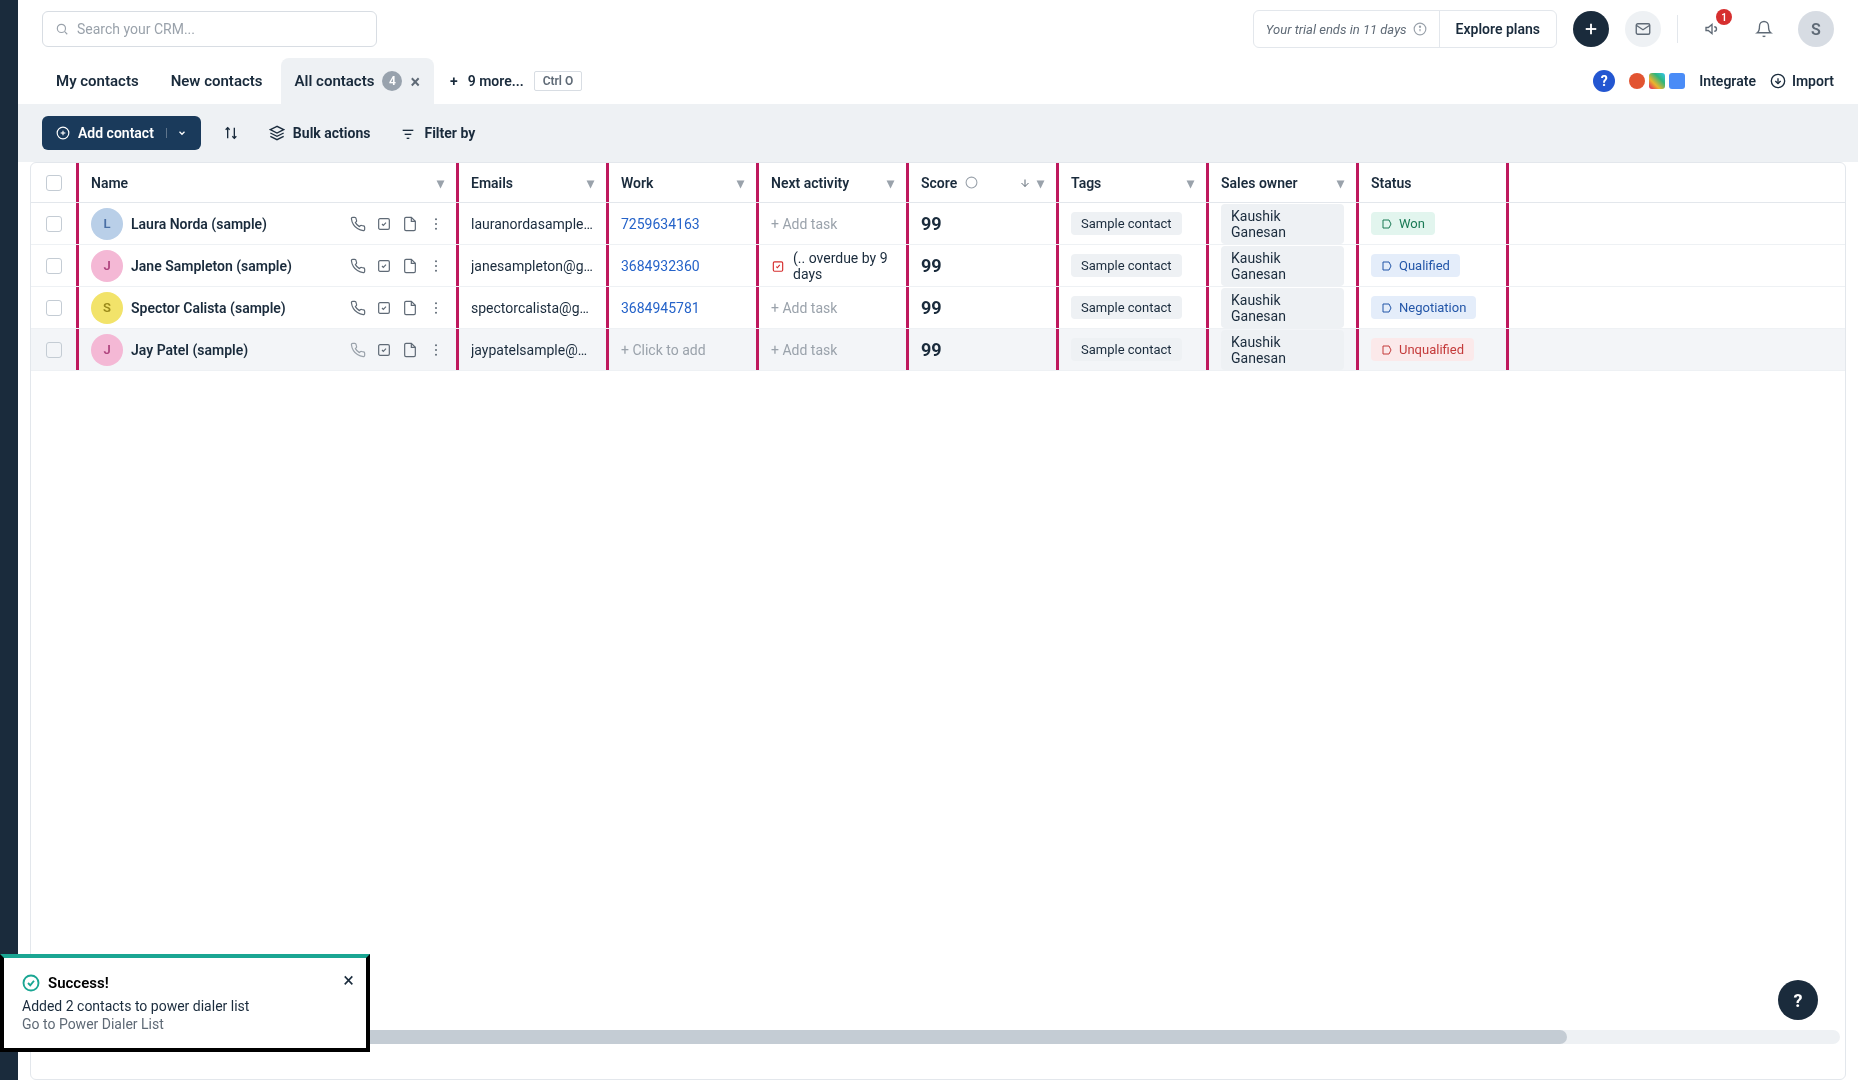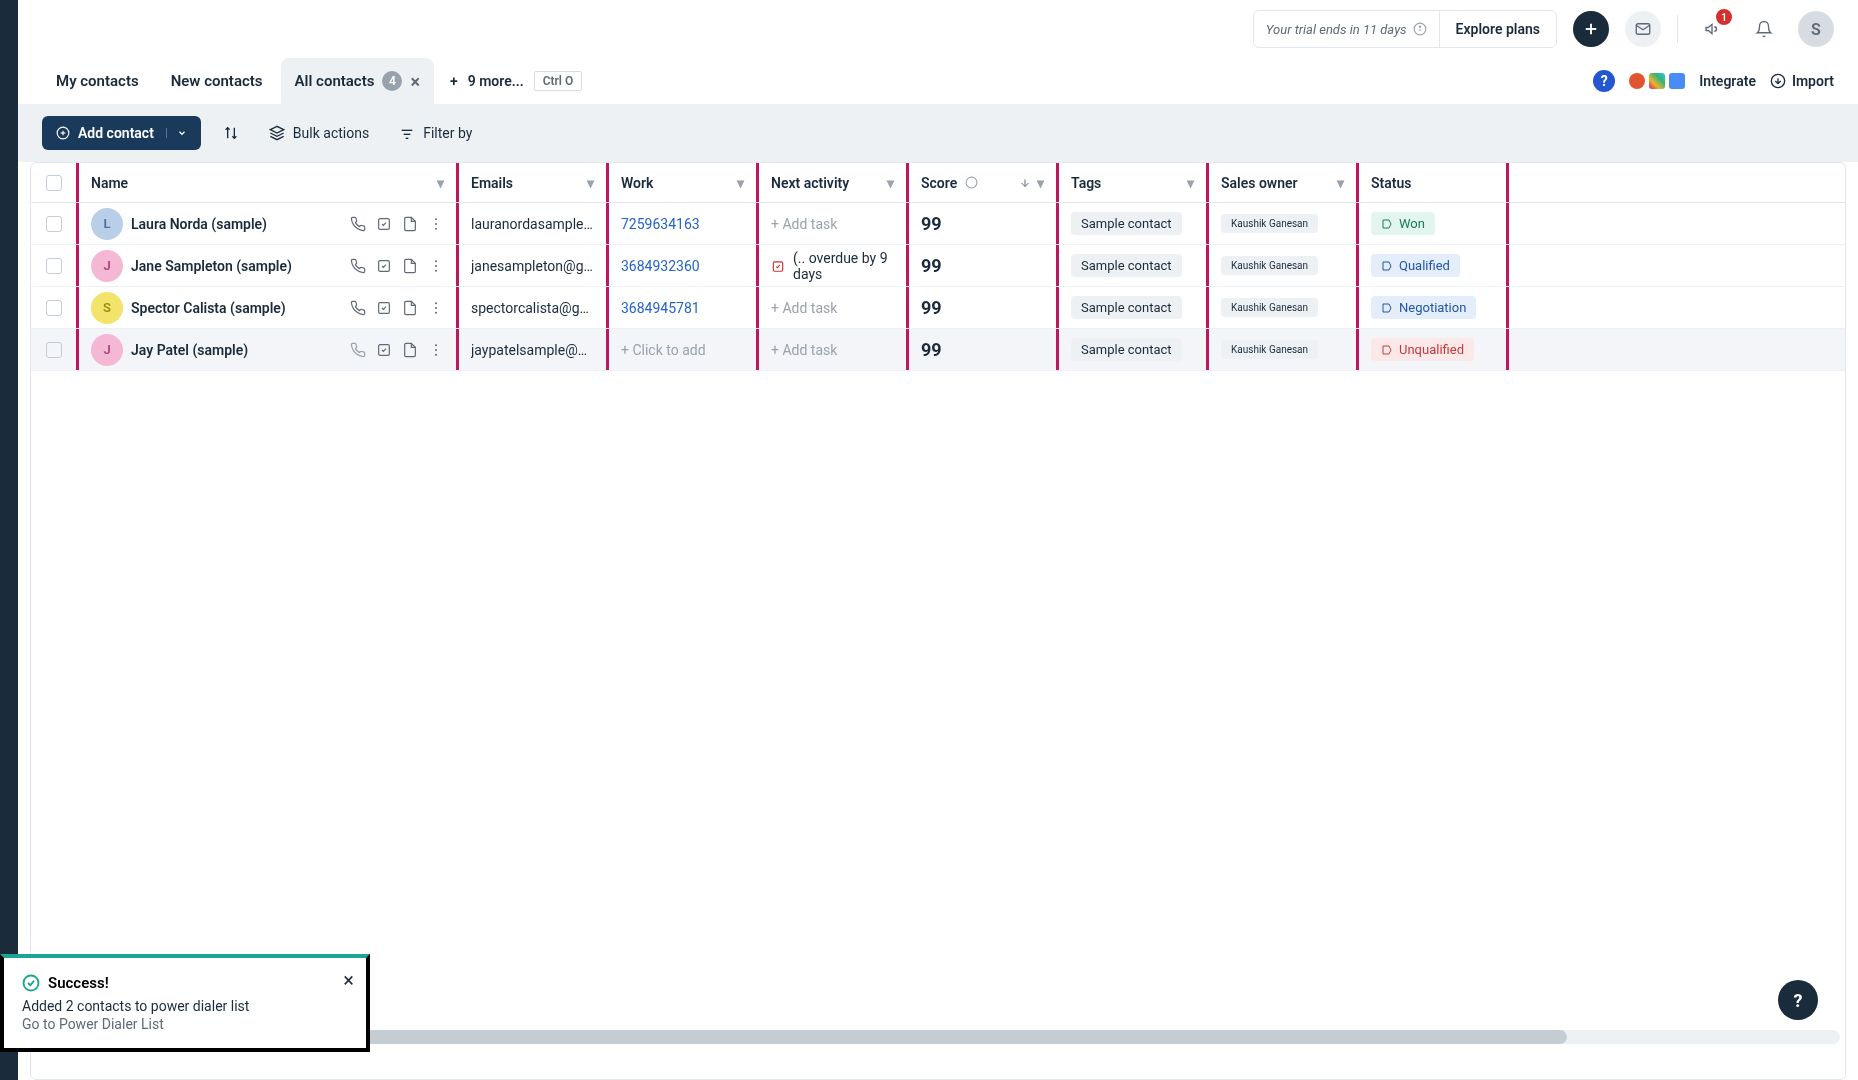--- a/index.html
+++ b/index.html
@@ -31,21 +31,21 @@
 .tabsbar-right { margin-left: auto; display: flex; align-items: center; gap: 14px; }
 .link-integrate { display: flex; align-items: center; gap: 6px; font-size: 14px; font-weight: 600; color: #1a2b3c; cursor: pointer; }
 .link-import { display: flex; align-items: center; gap: 6px; font-size: 14px; font-weight: 600; color: #1a2b3c; cursor: pointer; }
 .help-circle { width: 22px; height: 22px; background: #2356d1; color: #fff; border-radius: 50%; display: flex; align-items: center; justify-content: center; font-weight: bold; font-size: 14px; }
 .app-dots { display: flex; gap: 4px; }
 .app-dots span { width: 16px; height: 16px; border-radius: 3px; }
 
 .toolbar { background: #eef1f4; padding: 12px 24px; display: flex; align-items: center; gap: 14px; }
 .btn-primary { background: #1a3a5b; color: #fff; height: 34px; padding: 0 14px; border-radius: 6px; display: flex; align-items: center; gap: 8px; font-size: 14px; font-weight: 600; cursor: pointer; }
 .btn-primary .chev { border-left: 1px solid rgba(255,255,255,0.3); padding-left: 10px; margin-left: 4px; }
-.toolbar-btn { display: flex; align-items: center; gap: 8px; font-size: 14px; font-weight: 400; color: #1a2b3c; cursor: pointer; padding: 0 8px; }
+.toolbar-btn { display: flex; align-items: center; gap: 8px; font-size: 14px; font-weight: 700; color: #1a2b3c; cursor: pointer; padding: 0 8px; }
 
 .table-wrap { flex: 1; overflow: auto; background: #fff; margin: 0 12px; border: 1px solid #e3e7ec; border-radius: 6px; position: relative; }
 .thead { display: flex; align-items: center; height: 40px; border-bottom: 1px solid #e3e7ec; font-size: 14px; color: #1a2b3c; font-weight: 600; }
 .th, .td { padding: 0 12px; display: flex; align-items: center; gap: 8px; border-right: 3px solid #be185d; height: 100%; }
 .col-check { width: 48px; justify-content: center; }
 .col-name { width: 380px; }
 .col-email { width: 150px; }
 .col-work { width: 150px; }
 .col-next { width: 150px; }
 .col-score { width: 150px; }
@@ -60,21 +60,21 @@
 .name-link { color: #1a2b3c; font-weight: 600; cursor: pointer; }
 .row-actions { margin-left: auto; display: flex; gap: 10px; color: #5f6a76; }
 .row-actions span { cursor: pointer; }
 .email-text { color: #1a2b3c; white-space: nowrap; overflow: hidden; text-overflow: ellipsis; }
 .link-text { color: #2563c9; cursor: pointer; }
 .add-task { color: #9aa2ab; cursor: pointer; }
 .overdue-ico { color: #d62f2f; }
 .overdue-text { color: #1a2b3c; }
 .score-val { font-size: 18px; font-weight: 700; }
 .tag-chip { background: #eef1f4; padding: 4px 10px; border-radius: 4px; font-size: 13px; }
-.owner-chip { background: #eef1f4; padding: 4px 10px; border-radius: 4px; font-size: 10px; }
+.owner-chip { background: #eef1f4; padding: 4px 10px; border-radius: 4px; font-size: 14px; }
 .status-chip { padding: 4px 10px; border-radius: 4px; font-size: 13px; display: flex; align-items: center; gap: 6px; }
 .status-won { background: #e2f5ee; color: #1a7a55; }
 .status-qualified { background: #e4edfa; color: #2356a8; }
 .status-negotiation { background: #e4edfa; color: #2356a8; }
 .status-unqualified { background: #fbe9ea; color: #c43a3a; }
 
 .hscroll { position: absolute; left: 18px; right: 18px; bottom: 36px; height: 14px; background: #eef1f4; border-radius: 7px; }
 .hscroll-thumb { position: absolute; left: 0; width: 85%; height: 100%; background: #c4ccd4; border-radius: 7px; }
 
 .toast { position: absolute; left: 0; bottom: 28px; width: 370px; background: #fff; border: 4px solid #000; border-top: 4px solid #1aa693; padding: 16px 18px; }
@@ -89,20 +89,29 @@
 .muted { color: #9aa2ab; }
 </style>
 </head>
 <body>
 
 <div class="sidebar-edge"></div>
 
 <div class="main">
 
   <div class="topbar">
+    <div class="search-wrap">
+      <span>
+        <svg width="14" height="14" viewBox="0 0 24 24" fill="none" stroke="#9aa2ab" stroke-width="2">
+            <circle cx="11" cy="11" r="7"></circle>
+            <line x1="21" y1="21" x2="16.65" y2="16.65"></line>
+          </svg>
+      </span>
+      <input placeholder="Search your CRM..." style="">
+    </div>
     <div class="topbar-spacer"></div>
     <div class="trial-wrap">
       <div class="trial-text">
         <span>Your trial ends in 11 days</span>
         <svg width="14" height="14" viewBox="0 0 24 24" fill="none" stroke="#9aa2ab" stroke-width="2">
             <circle cx="12" cy="12" r="10"></circle>
             <line x1="12" y1="16" x2="12" y2="12"></line>
             <circle cx="12" cy="8" r="1" fill="#9aa2ab"></circle>
           </svg>
       </div>

